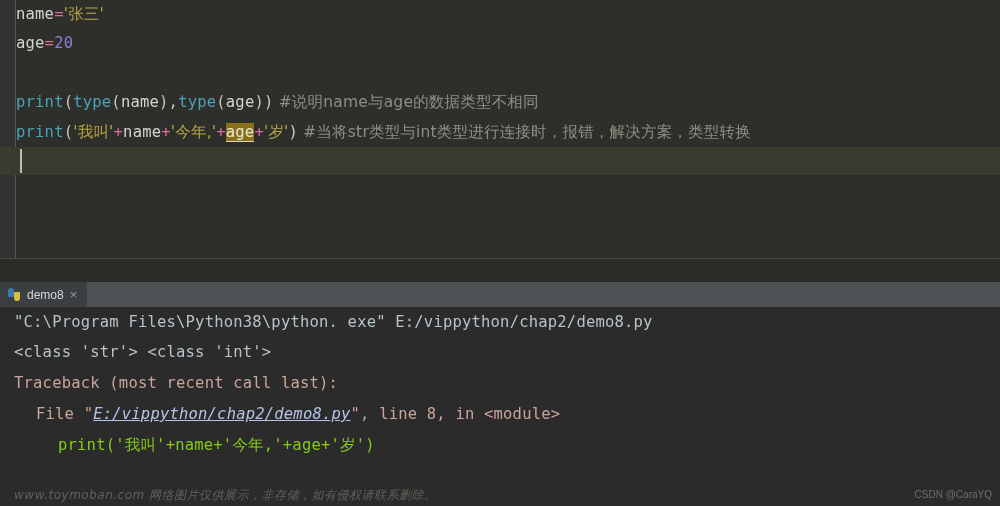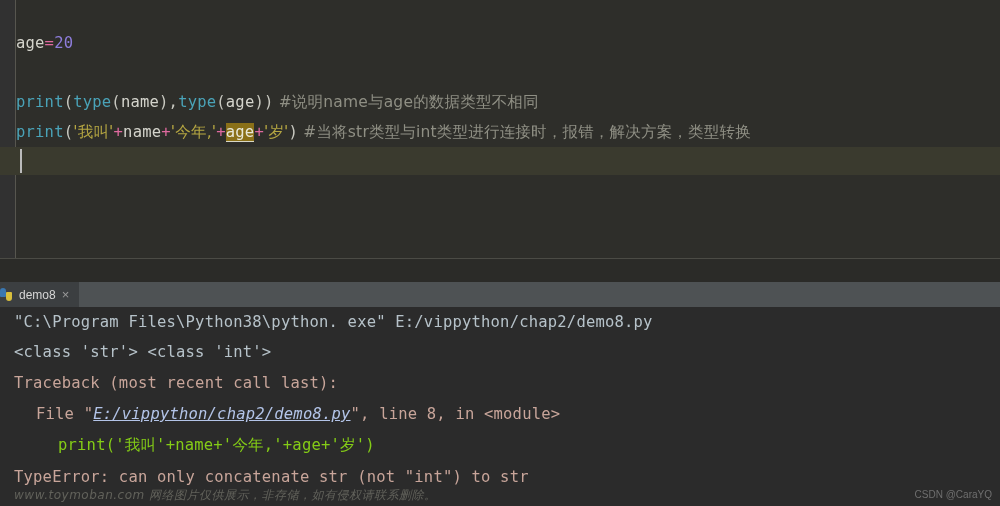--- a/index.html
+++ b/index.html
@@ -123,21 +123,21 @@
     height: 25px;
     background: #4e5254;
   }
   .tab {
     position: absolute;
     left: 0; top: 0;
     height: 25px;
     display: flex;
     align-items: center;
     gap: 6px;
-    padding: 0 10px 0 0;
+    padding: 0 10px 0 8px;
     background: #3c3f41;
     box-sizing: border-box;
   }
   .py-icon {
     position: relative;
     width: 13px; height: 13px;
     flex: 0 0 13px;
   }
   .py-icon .pb {
     position: absolute;
@@ -220,20 +220,21 @@
 
 <div id="app">
 
   <div id="editor">
     <div class="gutter"></div>
     <div class="cur-line-gutter"></div>
     <div class="gutter-sep"></div>
     <div class="cur-line-hl"></div>
     <div class="caret"></div>
     <div class="code-area" id="code-area">
+        <div class="code-line" style="top: 0px;"><span class="t-ident">name</span><span class="t-op">=</span><span class="t-str cjk">'张三'</span></div>
         <div class="code-line" style="top: 29px;"><span class="t-ident">age</span><span class="t-op">=</span><span class="t-num">20</span></div>
         <div class="code-line" style="top: 88px;"><span class="t-fn">print</span><span class="t-punct">(</span><span class="t-fn">type</span><span class="t-punct">(</span><span class="t-ident">name</span><span class="t-punct">),</span><span class="t-fn">type</span><span class="t-punct">(</span><span class="t-ident">age</span><span class="t-punct">))</span><span class="t-comment cjk">  #说明name与age的数据类型不相同</span></div>
         <div class="code-line" style="top: 118px;"><span class="t-fn">print</span><span class="t-punct">(</span><span class="t-str cjk">'我叫'</span><span class="t-op">+</span><span class="t-ident">name</span><span class="t-op">+</span><span class="t-str cjk">'今年,'</span><span class="t-op">+</span><span class="t-hl">age</span><span class="t-op">+</span><span class="t-str cjk">'岁'</span><span class="t-punct">)</span><span class="t-comment cjk">   #当将str类型与int类型进行连接时，报错，解决方案，类型转换</span></div>
       </div>
   </div>
 
   <div class="h-divider"></div>
   <div class="gap-strip"></div>
 
   <div id="runwindow">
@@ -248,20 +249,19 @@
         <span class="tab-close">×</span>
       </div>
     </div>
 
     <div class="console" id="console">
         <div class="console-line " style="top: 0px;"><span class="c-info">"C:\Program Files\Python38\python. exe" E:/vippython/chap2/demo8.py</span></div>
         <div class="console-line " style="top: 61px;"><span class="c-err">Traceback (most recent call last):</span></div>
         <div class="console-line " style="top: 30px;"><span class="c-info">&lt;class 'str'&gt; &lt;class 'int'&gt;</span></div>
         <div class="console-line indent1" style="top: 92px;"><span class="c-err">File "</span><span class="c-link">E:/vippython/chap2/demo8.py</span><span class="c-err">", line 8, in &lt;module&gt;</span></div>
         <div class="console-line indent2" style="top: 123px;"><span class="c-code">print('我叫'+name+'今年,'+age+'岁')</span></div>
-        <div class="console-line " style="top: 155px;"><span class="c-err">TypeError: can only concatenate str (not "int") to str</span></div>
       </div>
   </div>
 
   <div class="wm-left">www.toymoban.com 网络图片仅供展示，非存储，如有侵权请联系删除。</div>
   <div class="wm-right">CSDN @CaraYQ</div>
 
 </div>
 
 </body></html>

